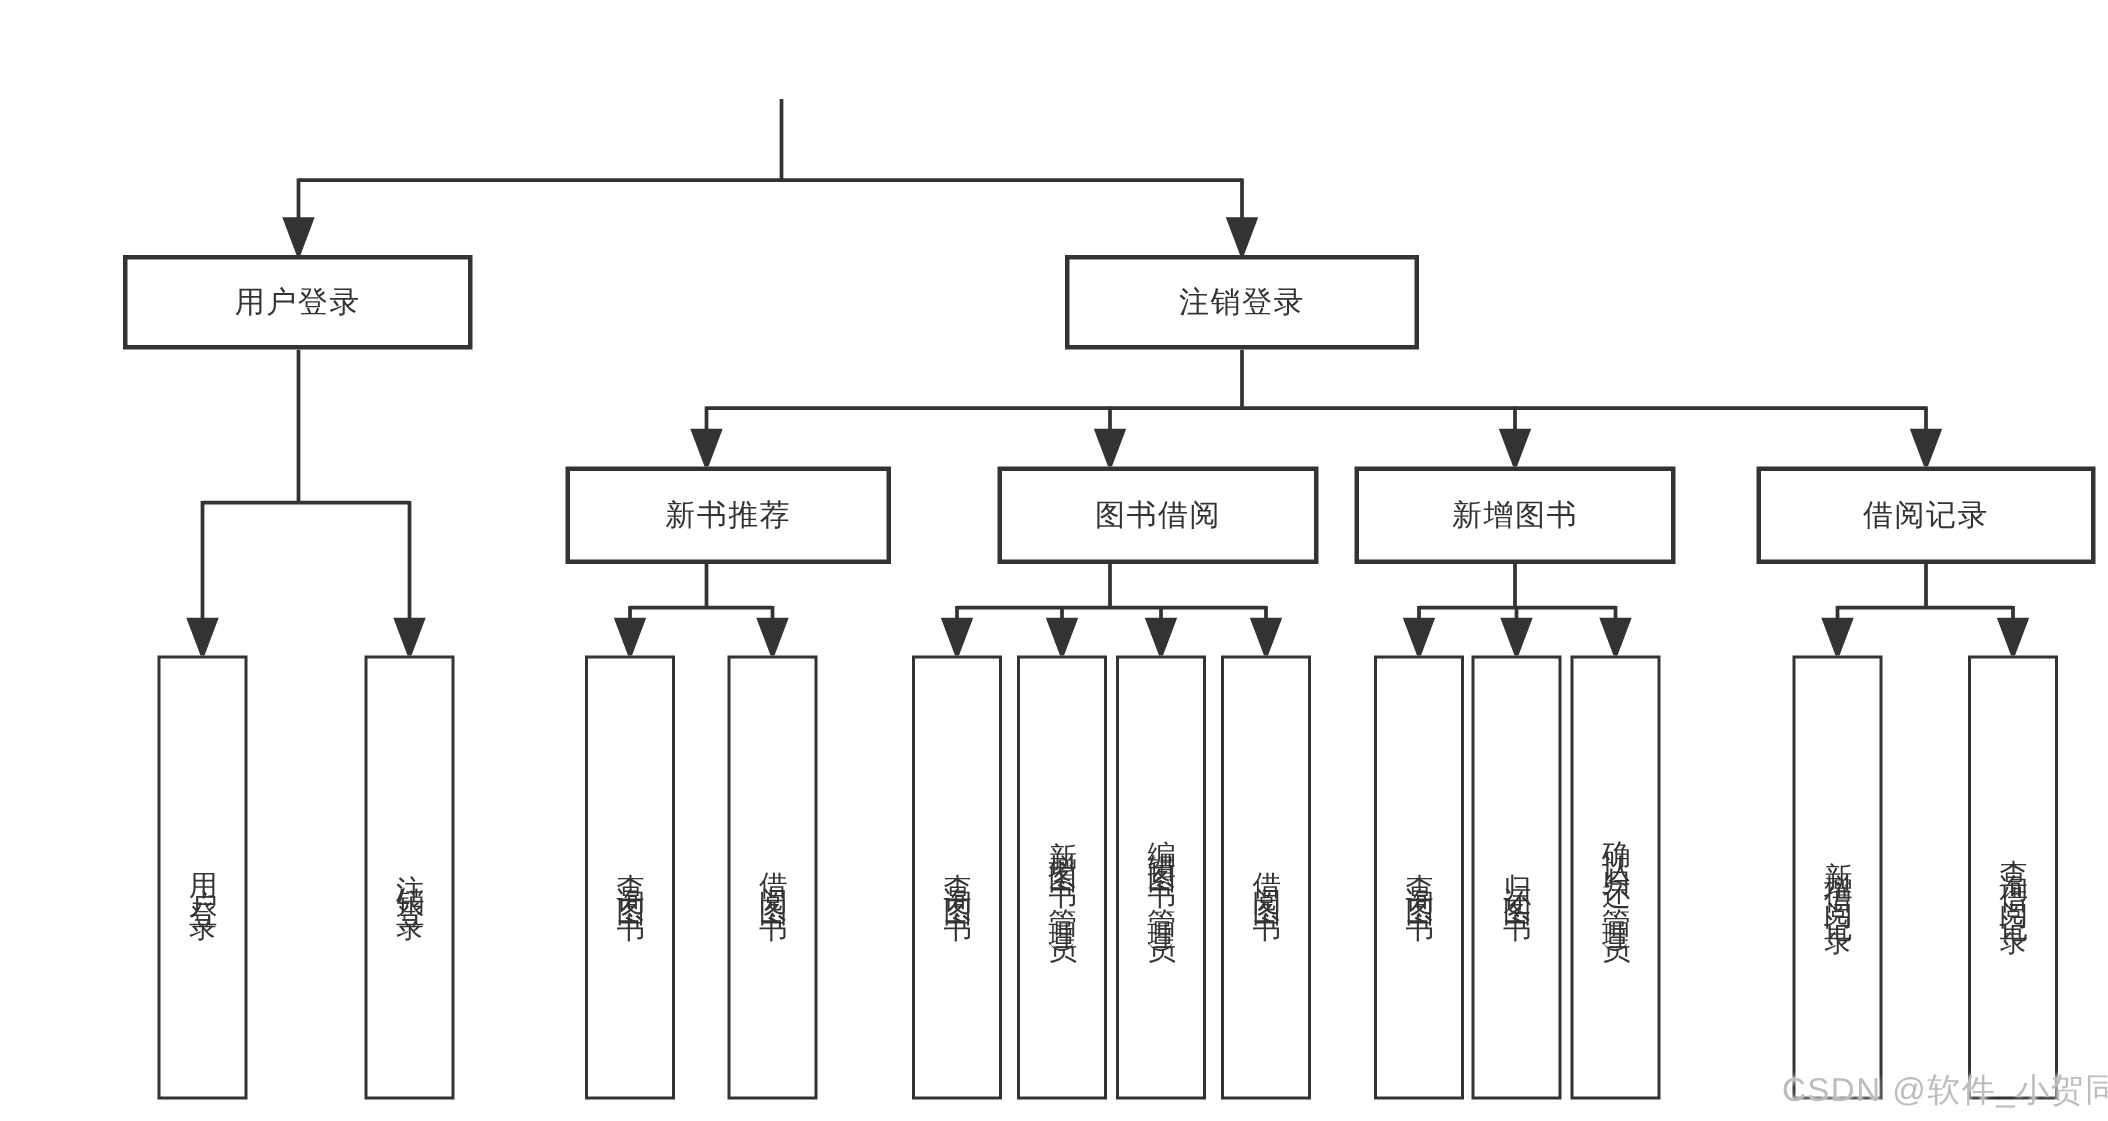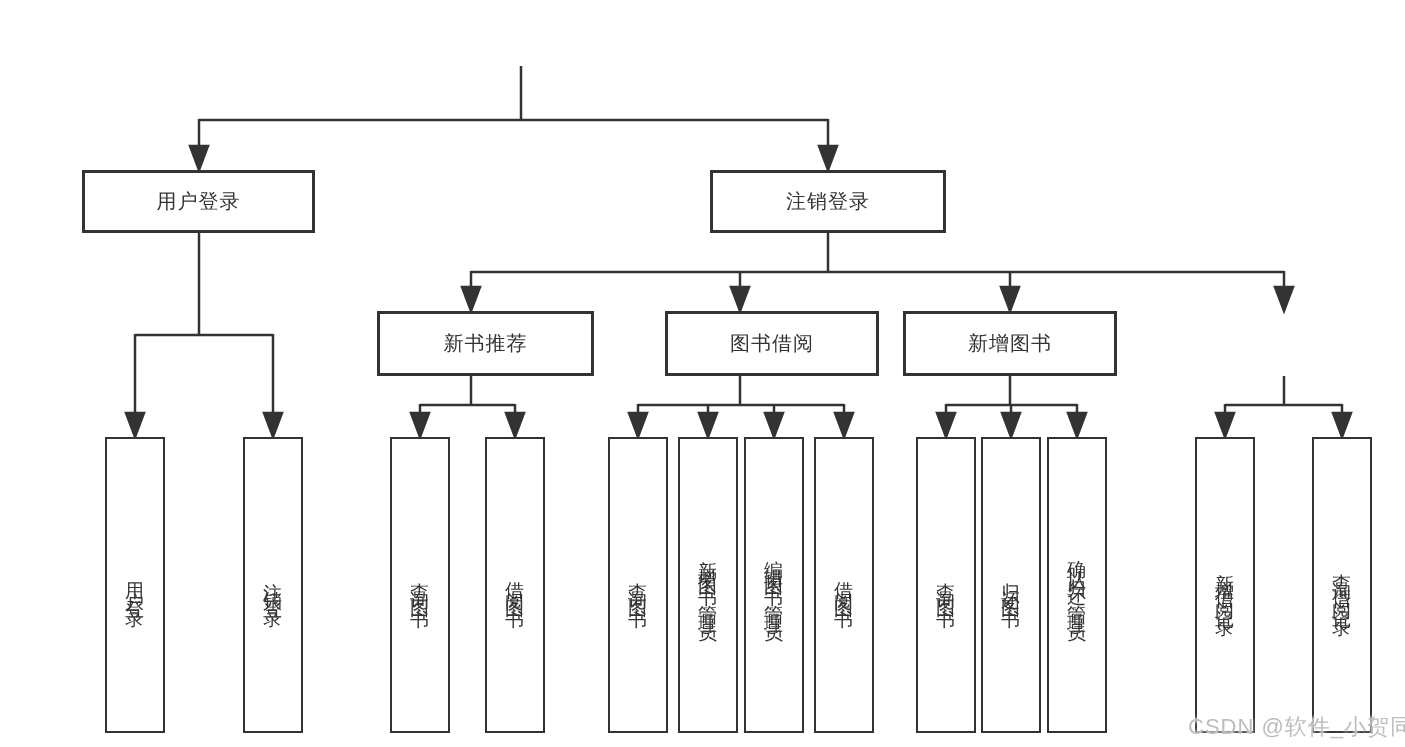--- a/index.html
+++ b/index.html
@@ -142,20 +142,23 @@
 
   <div class="node lvl2" style="left:377px; top:311px; width:217px; height:65px;">
     <span class="lbl">新书推荐</span>
   </div>
   <div class="node lvl2" style="left:633px; top:311px; width:214px; height:65px;margin-left:32px;">
     <span class="lbl">图书借阅</span>
   </div>
   <div class="node lvl2" style="left:903px; top:311px; width:214px; height:65px;">
     <span class="lbl">新增图书</span>
   </div>
+  <div class="node lvl2" style="left:1171px; top:311px; width:226px; height:65px;">
+    <span class="lbl">借阅记录</span>
+  </div>
 
   <div class="node leaf" style="left:105px;">
     <span class="vlbl">用户登录</span>
   </div>
   <div class="node leaf" style="left:243px;">
     <span class="vlbl">注销登录</span>
   </div>
 
   <div class="node leaf" style="left:390px;">
     <span class="vlbl">查询图书</span>

